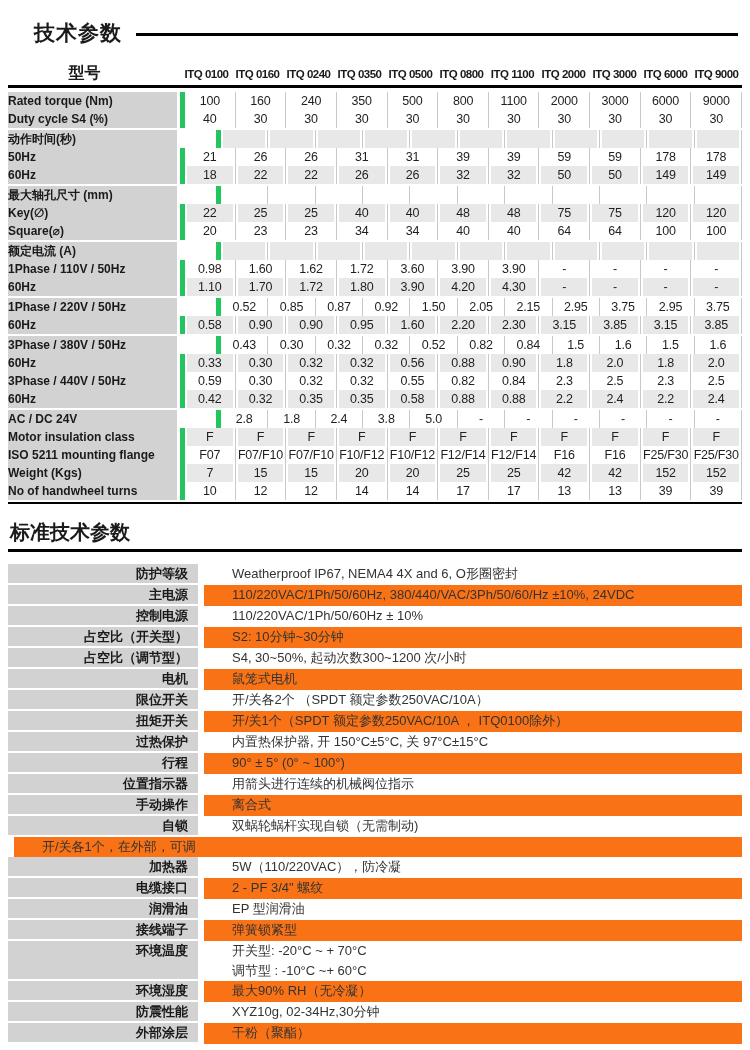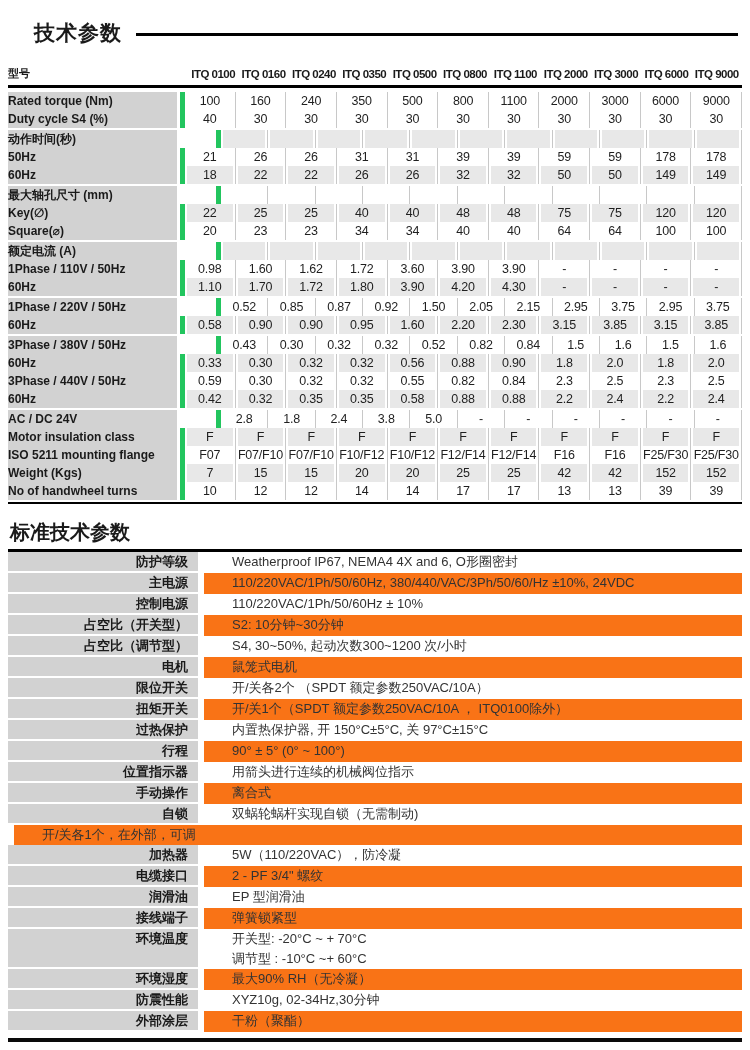--- a/index.html
+++ b/index.html
@@ -6,38 +6,38 @@
   body{width:750px;height:1050px;font-family:"Liberation Sans","DejaVu Sans",sans-serif;color:#1a1a1a;overflow:hidden;}
   .page{padding:0 8px;}
 
   
   .hdr{display:flex;align-items:flex-start;padding-top:13px;margin-left:26px;}
   .page-title{font-size:21px;font-weight:bold;line-height:40px;letter-spacing:1px;white-space:nowrap;}
   .hdr-line{flex:1;height:3px;background:#000;margin:20px 4px 0 14px;}
 
   
   .model-row{display:flex;margin-top:9px;height:23px;align-items:center;}
-  .model-label{width:169px;text-align:left;font-weight:bold;font-size:11px;padding-right:16px;box-sizing:border-box;}
-  .model-cells{flex:1;display:flex;margin-left:11px;justify-content:center;}
+  .model-label{width:169px;text-align:center;font-weight:bold;font-size:16px;padding-right:16px;box-sizing:border-box;}
+  .model-cells{flex:1;display:flex;margin-left:4px;}
   .model-cell{flex:1;text-align:center;font-weight:bold;font-size:11.5px;letter-spacing:-0.5px;white-space:nowrap;}
 
   
   .spec-table{border-top:3px solid #000;border-bottom:2px solid #000;padding:4px 0 2px 0;}
   .spec-row{display:flex;height:18px;}
   .spec-row.gstart{margin-top:2px;gap:36px;}
   .spec-label{width:169px;background:#d2d2d2;font-weight:bold;font-size:12px;line-height:18px;padding-right:7px;box-sizing:border-box;white-space:nowrap;}
   .spec-cells{flex:1;display:flex;margin-left:3px;border-left:5px solid #22c55e;border-right:1px solid #c8c8c8;}
   .spec-cell{flex:1;text-align:center;font-size:12.5px;line-height:18px;box-sizing:border-box;color:#1f1f1f;letter-spacing:-0.2px;}
   .spec-cell + .spec-cell{border-left:1px solid #c8c8c8;}
   .spec-row.shaded .spec-cell{background:#e8e8e8;background-clip:content-box;padding:0 2px;}
 
   
   .sec2-title{font-size:20px;font-weight:bold;line-height:26px;margin:15px 0 4px 2px;}
   .std-line{height:3px;background:#000;}
-  .std-rows{margin-top:0;}
+  .std-rows{margin-top:12px;}
   .std-row{display:flex;}
   .std-label{width:190px;background:#d2d2d2;font-weight:bold;font-size:13px;line-height:18px;text-align:right;padding:1px 10px 0 0;box-sizing:border-box;border-bottom:2px solid #fff;}
   .std-value{flex:1;margin-left:6px;padding-left:28px;font-size:13px;color:#333;}
   .std-row.shaded .std-value{background:#f97316;}
   .std-vline{line-height:20px;height:20px;white-space:nowrap;}
   .bottom-line{height:4px;background:#0a0a0a;margin-top:6px;}
 </style>
 </head>
 <body>
 

